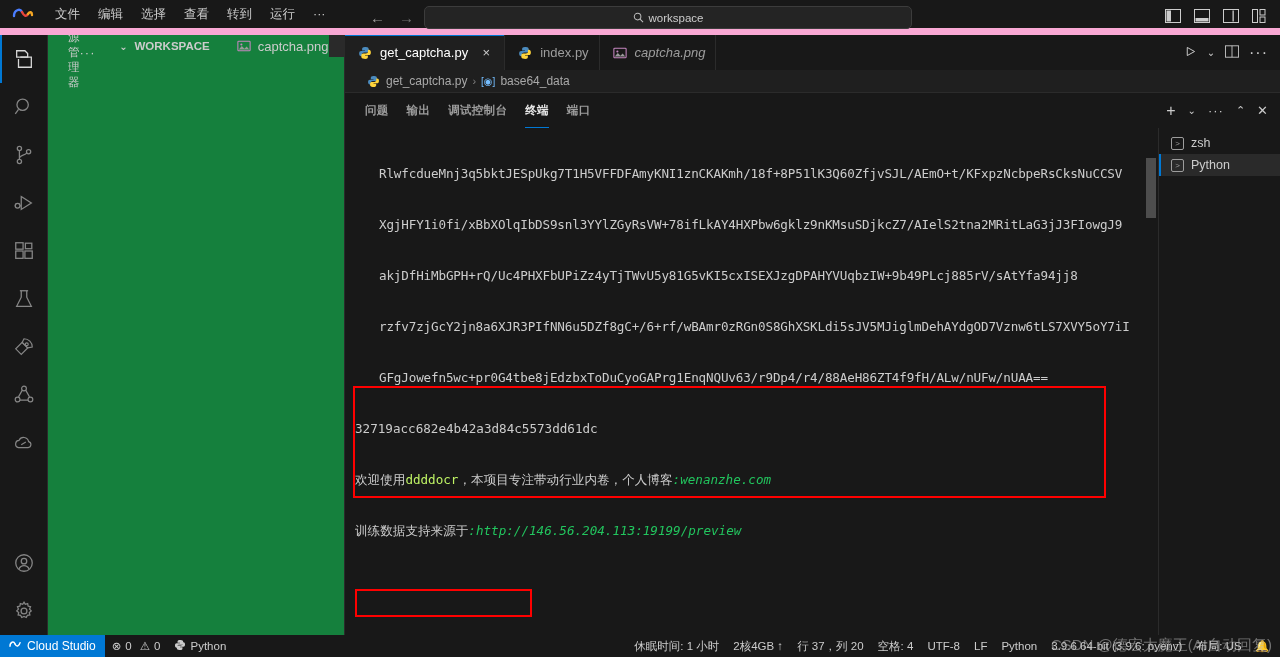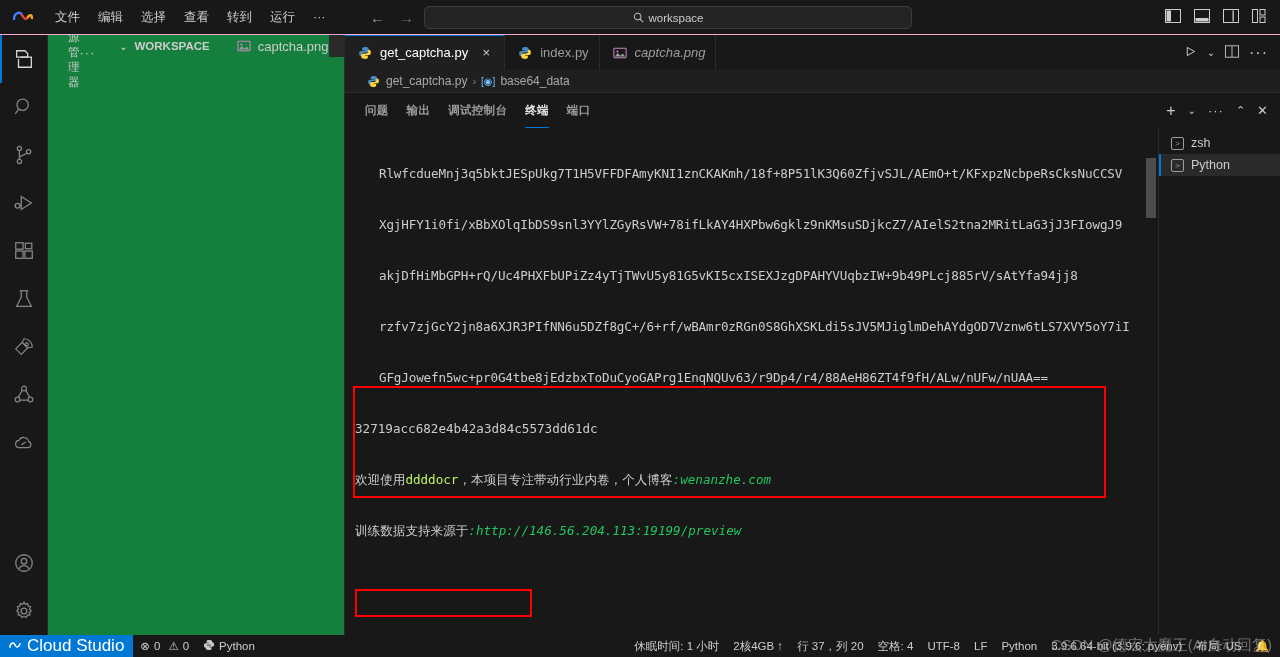--- a/index.html
+++ b/index.html
@@ -8,21 +8,21 @@
     background: #1f1f1f;
     font-family: "Liberation Sans", "DejaVu Sans", sans-serif;
     overflow: hidden;
     color: #cccccc;
   }
   .app { position: relative; width: 1280px; height: 657px; display: flex; flex-direction: column; }
 
   
   .titlebar {
     height: 35px; background: #181818; display: flex; align-items: center;
-    flex: 0 0 35px; border-bottom: 1px solid #f9a8d4; position: relative;
+    flex: 0 0 35px; border-bottom: 7px solid #f9a8d4; position: relative;
   }
   .logo { width: 34px; display: flex; align-items: center; justify-content: center; margin-left: 6px;}
   .menu { display: flex; align-items: center; gap: 0px; margin-left: 6px; }
   .menu-item {
     font-size: 12.5px; color: #cccccc; padding: 3px 9px; border-radius: 4px;
     white-space: nowrap; cursor: default;
   }
   .titlebar-center {
     position: absolute; left: 424px; width: 488px; top: 6px; height: 23px;
   }
@@ -168,21 +168,21 @@
   
   .redbox { position: absolute; border: 2px solid #ff0000; pointer-events: none; z-index: 40; }
 
   
   .statusbar {
     height: 22px; flex: 0 0 22px; background: #181818; display: flex; align-items: center;
     font-size: 11.5px; color: #cccccc; position: relative;
   }
   .sb-remote {
     background: #0078d4; color: #ffffff; height: 22px; display: flex; align-items: center;
-    gap: 5px; padding: 0 9px; font-size: 17px;
+    gap: 5px; padding: 0 9px; font-size: 12px;
   }
   .sb-item { display: flex; align-items: center; gap: 4px; padding: 0 7px; height: 22px; white-space: nowrap;}
   .sb-right { margin-left: auto; display: flex; align-items: center; }
 
   .watermark {
     position: absolute; right: 8px; bottom: 2px; font-size: 15px; color: rgba(190,190,190,0.55);
     z-index: 60; pointer-events: none; white-space: nowrap;
     font-family: "Liberation Sans", sans-serif;
   }
 </style>

